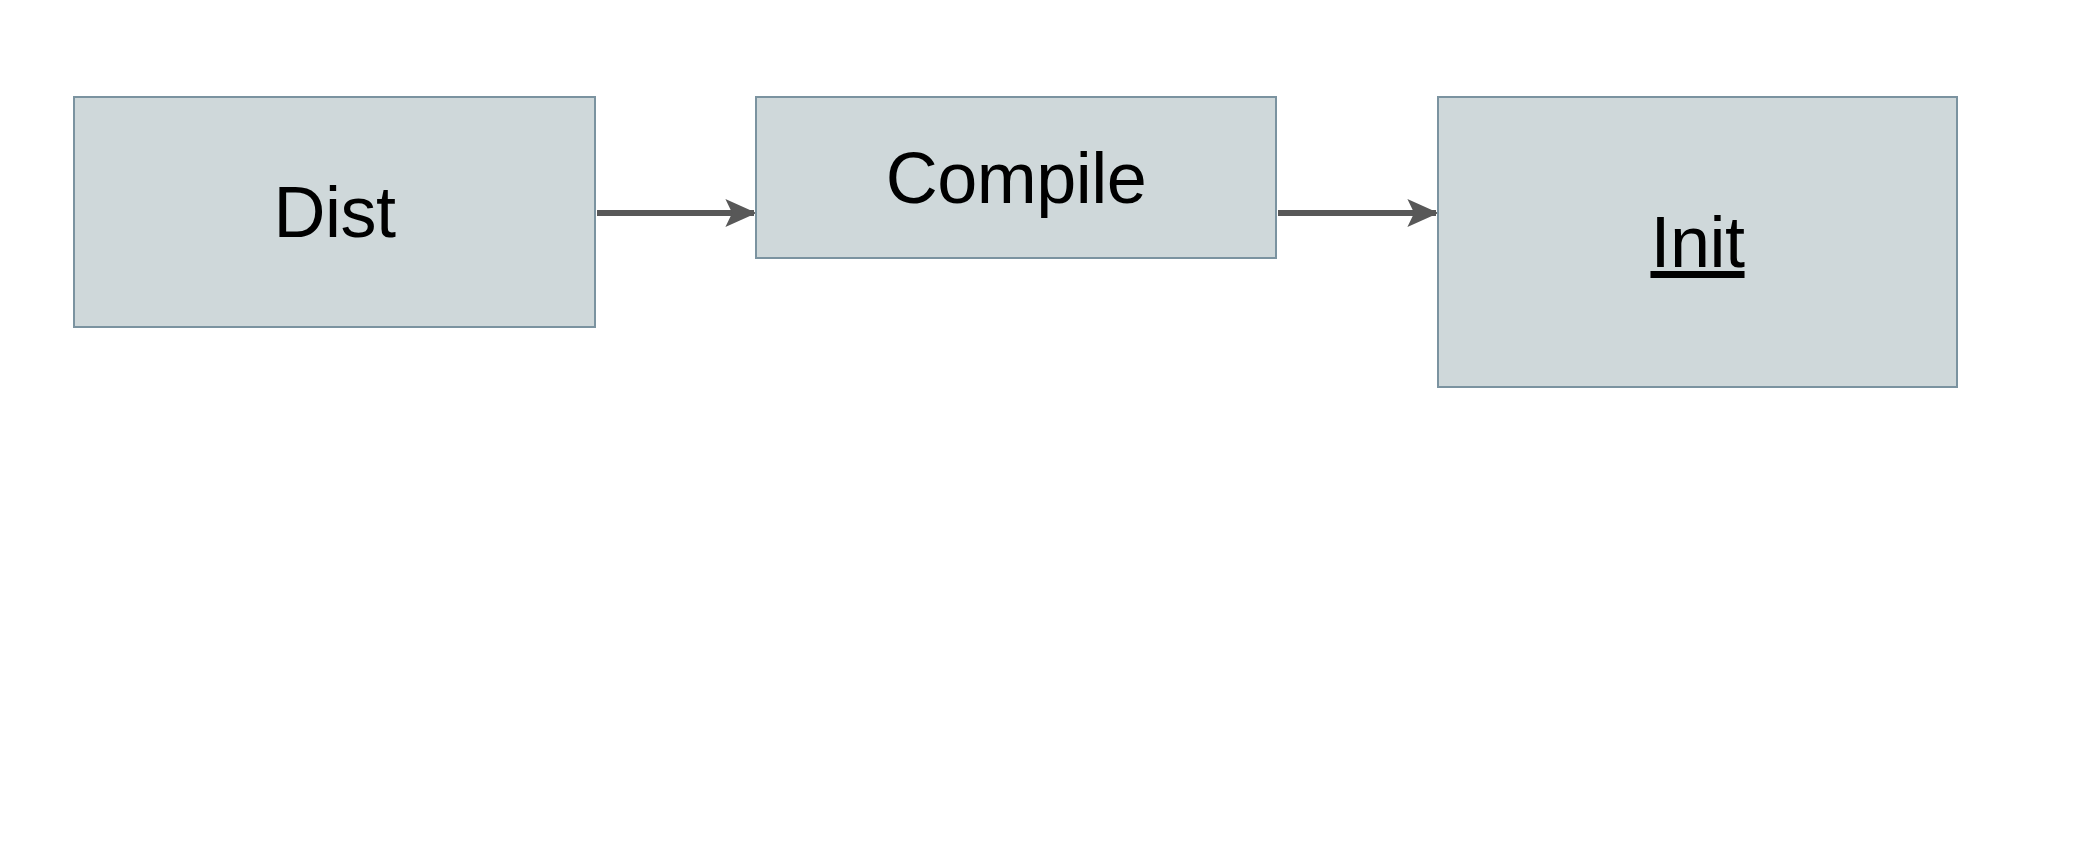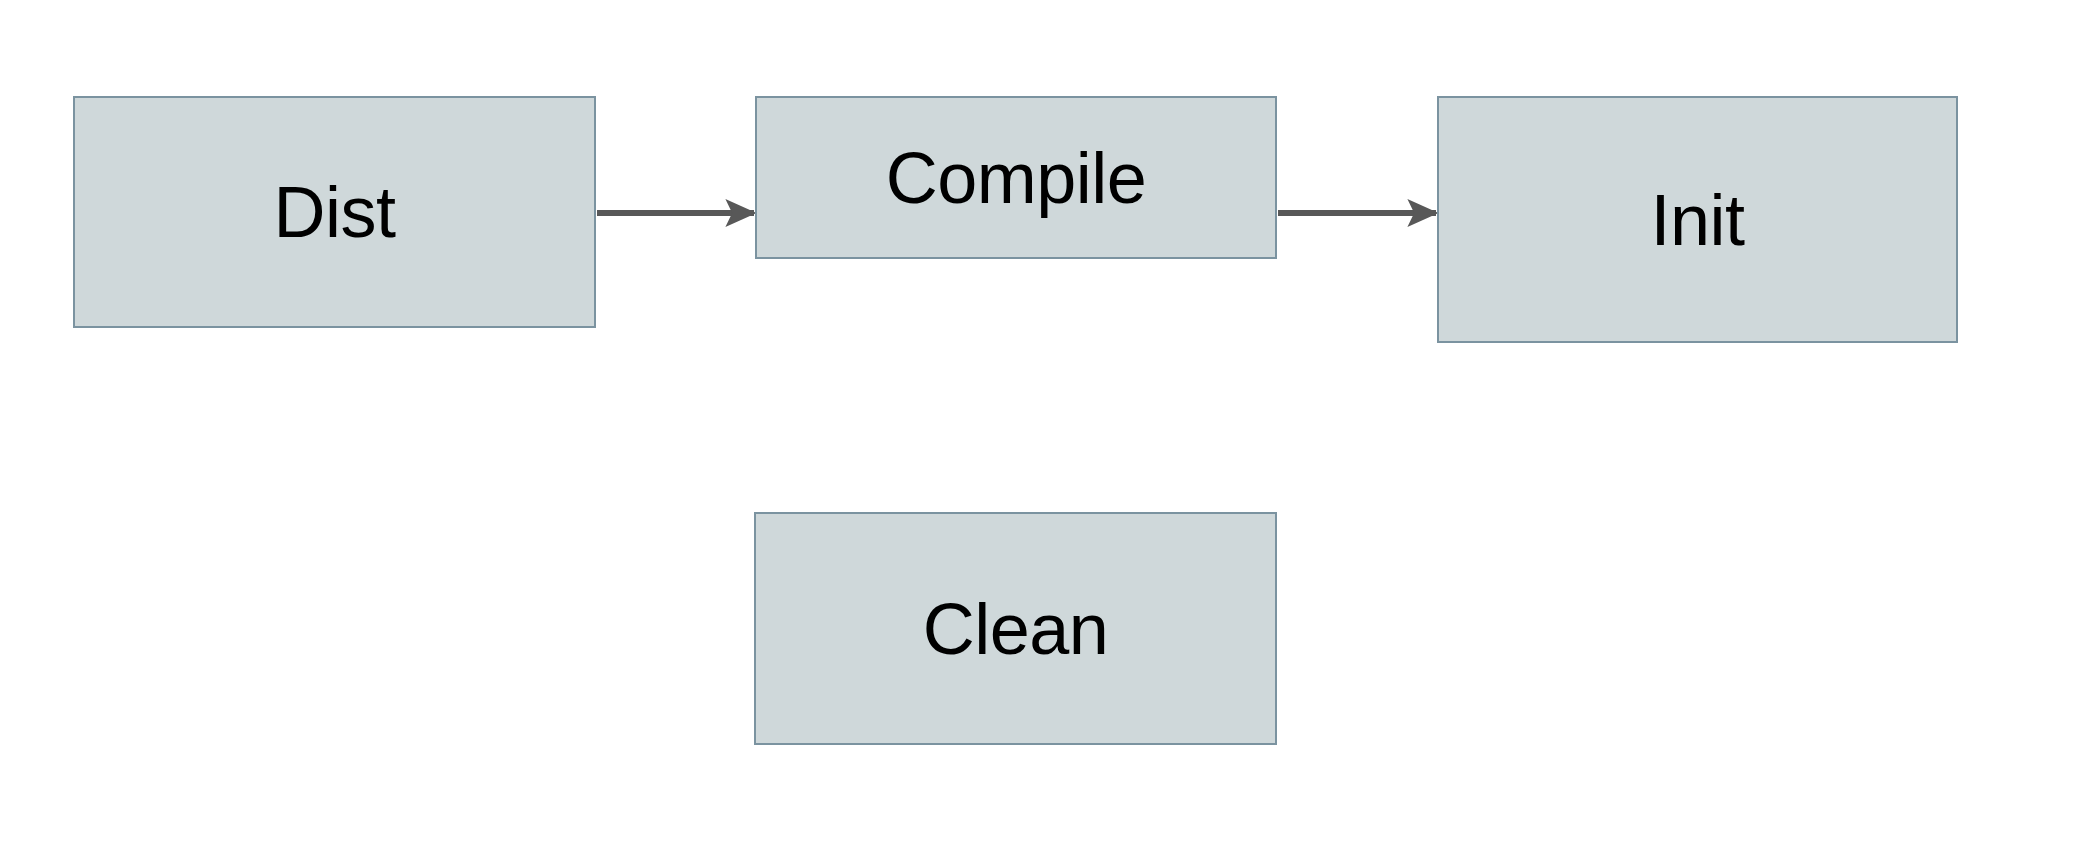--- a/index.html
+++ b/index.html
@@ -70,21 +70,18 @@
   </svg>
 
   <div class="node-box" style="left: 73px; top: 96px; width: 523px; height: 232px; background: rgb(207, 216, 218); border-color: rgb(123, 147, 160); border-width: 2px;">
     <span class="node-label" style="color: rgb(0, 0, 0); font-size: 72px;">Dist</span>
   </div>
 
   <div class="node-box" style="left: 755px; top: 96px; width: 522px; height: 163px; background: rgb(207, 216, 218); border-color: rgb(123, 147, 160); border-width: 2px;">
     <span class="node-label" style="color: rgb(0, 0, 0); font-size: 72px;">Compile</span>
   </div>
 
-  <div class="node-box" style="left: 1437px; top: 96px; width: 521px; height: 247px; background: rgb(207, 216, 218); border-color: rgb(123, 147, 160); border-width: 2px;">
+  <div class="node-box" style="left: 1437px; top: 96px; width: 521px; height: 292px; background: rgb(207, 216, 218); border-color: rgb(123, 147, 160); border-width: 2px; text-decoration: underline;">
     <span class="node-label" style="color: rgb(0, 0, 0); font-size: 72px;">Init</span>
   </div>
 
-  <div class="node-box" style="left: 754px; top: 512px; width: 523px; height: 233px; background: rgb(207, 216, 218); border-color: rgb(123, 147, 160); border-width: 2px;">
-    <span class="node-label" style="color: rgb(0, 0, 0); font-size: 72px;">Clean</span>
-  </div>
 
 </div>
 
 </body></html>

